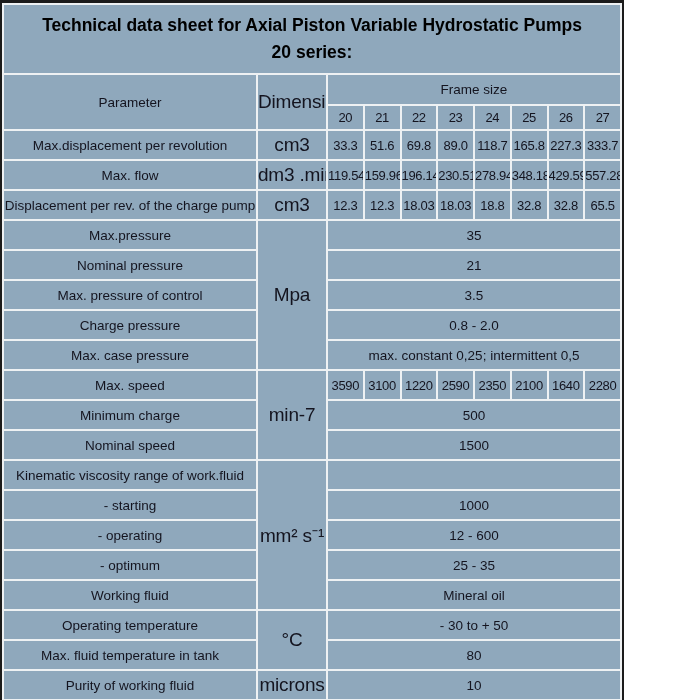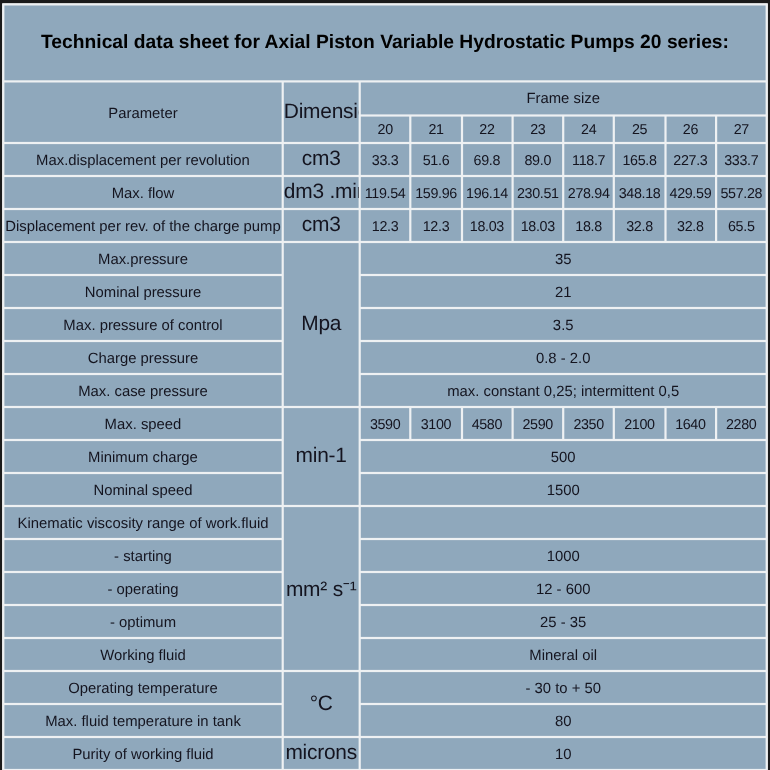--- a/index.html
+++ b/index.html
@@ -1,17 +1,17 @@
 <!DOCTYPE html>
 <html><head>
 <meta charset="utf-8">
 <style>
   html, body { margin: 0; padding: 0; background: #ffffff; }
   .sheet {
-    width: 700px;
+    width: 624px;
     height: 700px;
     box-sizing: border-box;
     overflow: hidden;
     background: #ec4899;
     border-top: 3px solid #1b1b1b;
     border-left: 2px solid #1b1b1b;
     border-right: 2px solid #1b1b1b;
     font-family: "Liberation Sans", sans-serif;
   }
   table.datasheet {
@@ -146,24 +146,24 @@
       <td class="c-val" colspan="8">0.8 - 2.0</td>
     </tr>
 
     <tr class="body">
       <td>Max. case pressure</td>
       <td class="c-val" colspan="8">max. constant 0,25; intermittent 0,5</td>
     </tr>
 
     <tr class="body">
       <td>Max. speed</td>
-      <td class="c-dim" rowspan="3">min-1</td>
+      <td class="c-dim" rowspan="3">min-7</td>
       <td class="c-num">3590</td>
       <td class="c-num">3100</td>
-      <td class="c-num">4580</td>
+      <td class="c-num">1220</td>
       <td class="c-num">2590</td>
       <td class="c-num">2350</td>
       <td class="c-num">2100</td>
       <td class="c-num">1640</td>
       <td class="c-num">2280</td>
     </tr>
 
     <tr class="body">
       <td>Minimum charge</td>
       <td class="c-val" colspan="8">500</td>

